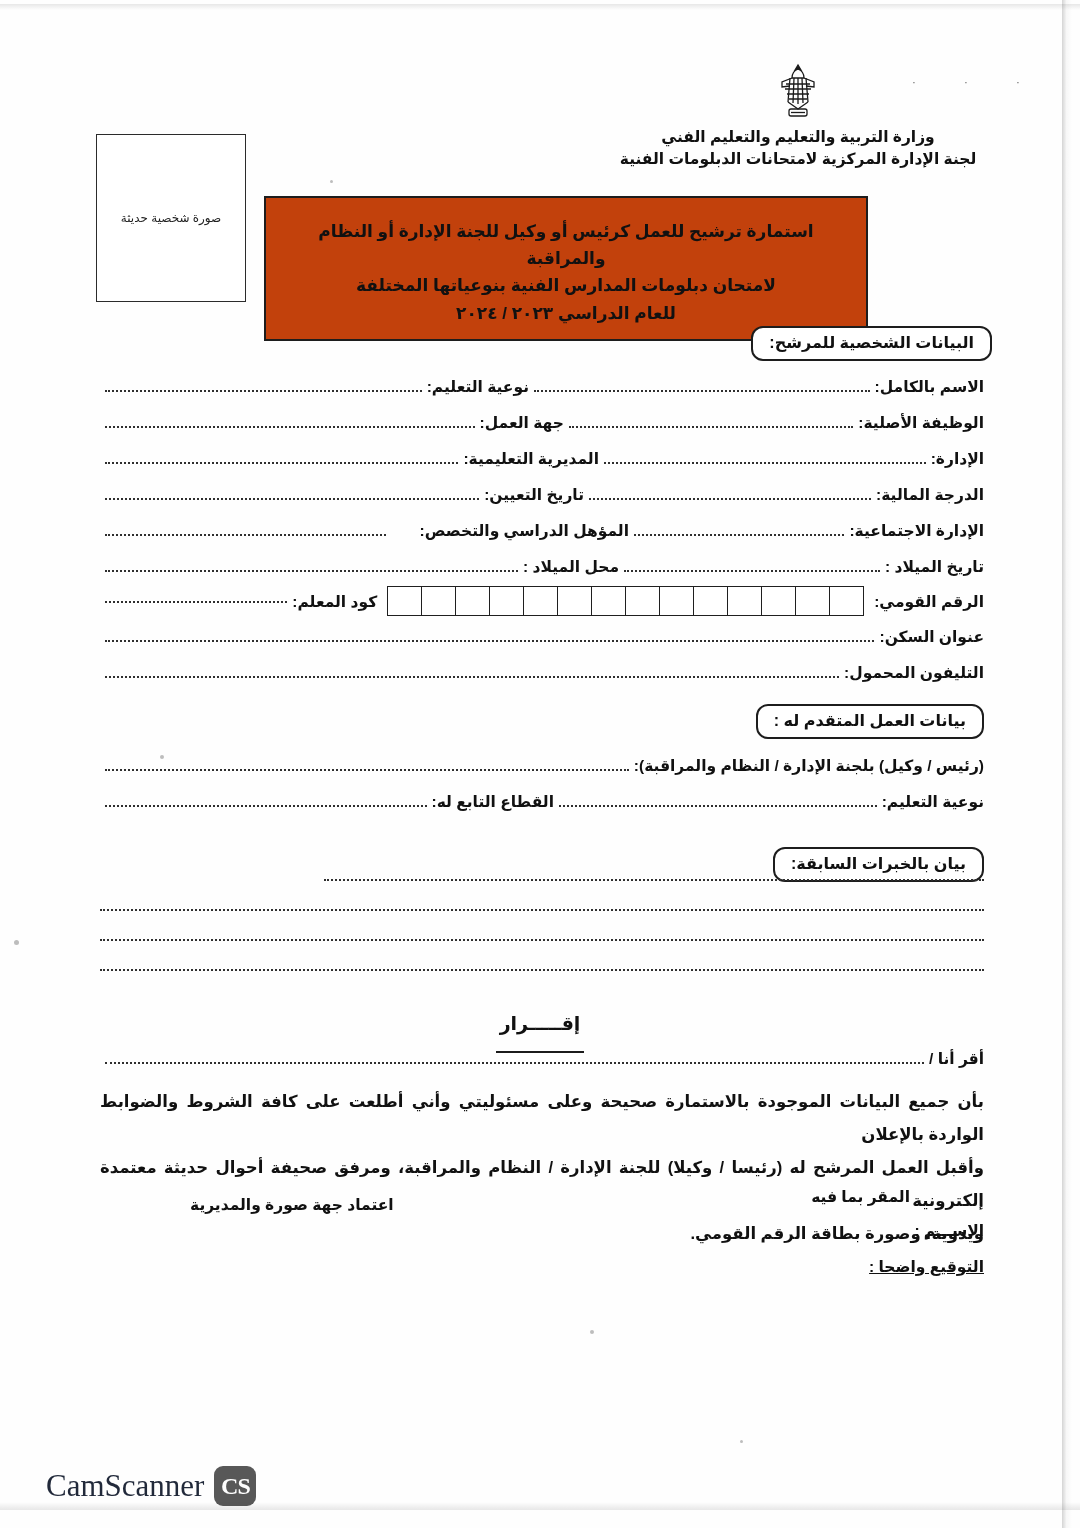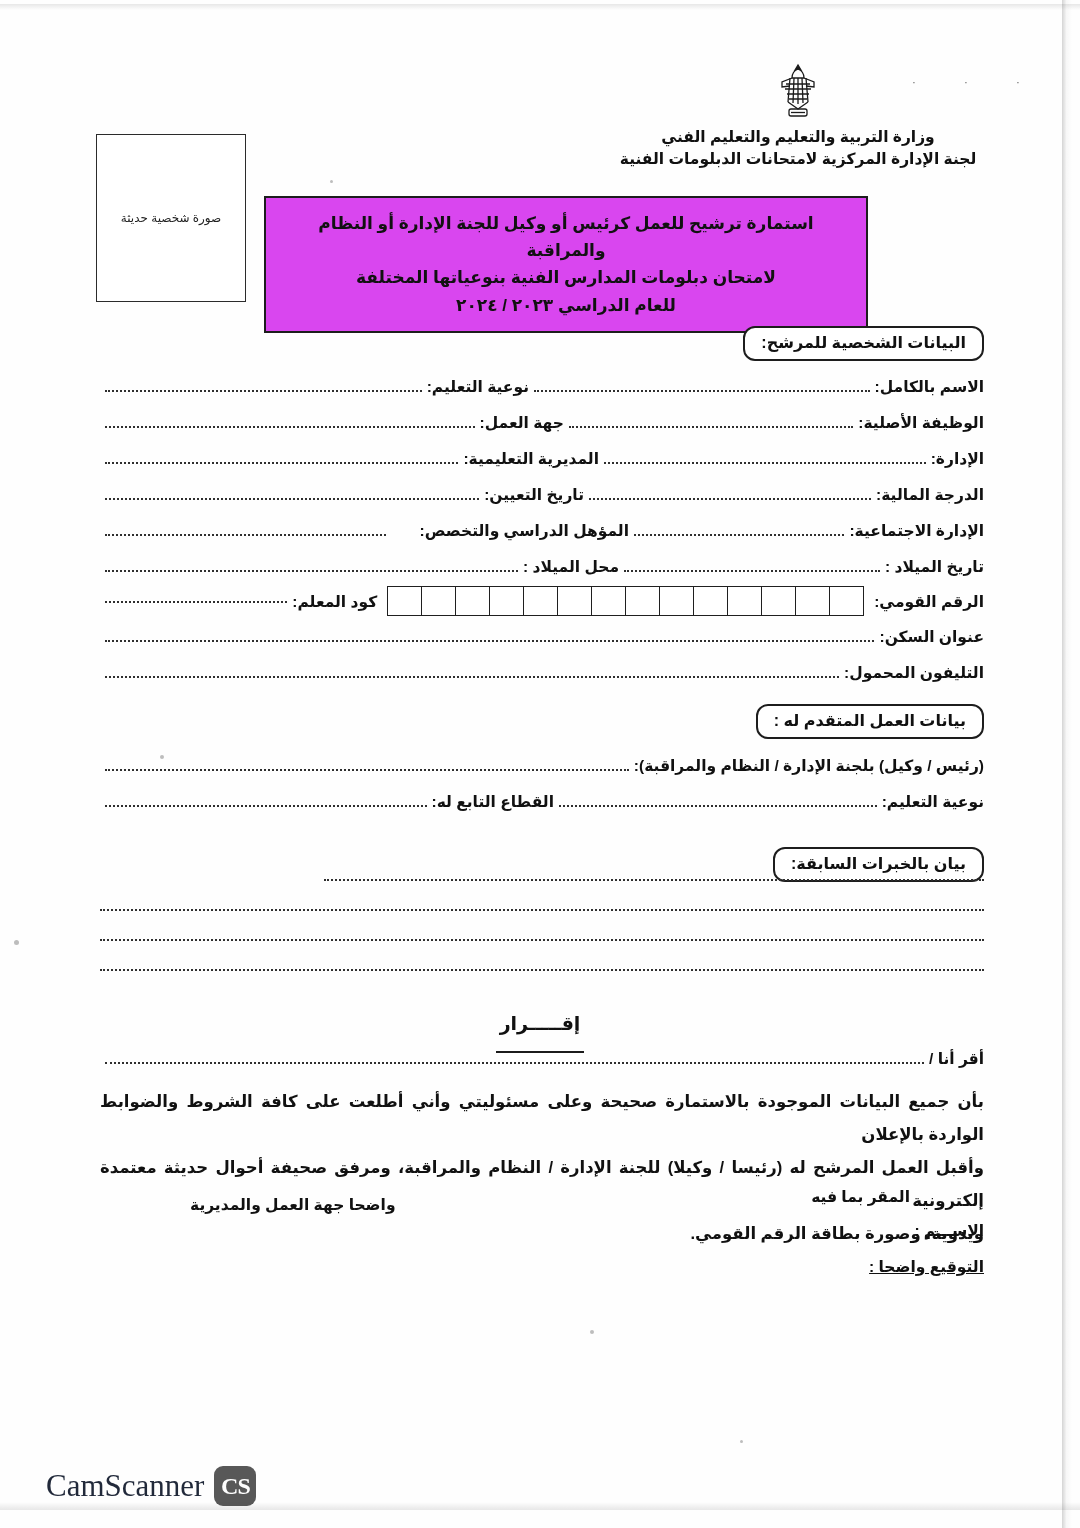--- a/index.html
+++ b/index.html
@@ -52,23 +52,23 @@
     border:1.6px solid #2b2b2b;
     background:#fff;
     display:flex;align-items:center;justify-content:center;
   }
   .photo-box span{font-size:12px;color:#222;}
 
   .title-box{
     position:absolute;top:196px;right:212px;
     width:572px;
     border:2.2px solid #1d1d1d;
-    padding:12px 14px 12px 14px;
+    padding:20px 14px 12px 14px;
     text-align:center;
-    background:#d946ef;
+    background:#c2410c;
   }
   .title-box .tline{
     font-weight:bold;font-size:17px;line-height:1.6;
   }
 
   
   .chip{
     position:absolute;
     border:2px solid #1d1d1d;
     border-radius:12px;
@@ -186,21 +186,21 @@
   <div class="photo-box">
     <span>صورة شخصية حديثة</span>
   </div>
 
   <div class="title-box">
     <div class="tline">استمارة ترشيح للعمل كرئيس أو وكيل للجنة الإدارة أو النظام والمراقبة</div>
     <div class="tline">لامتحان دبلومات المدارس الفنية بنوعياتها المختلفة</div>
     <div class="tline">للعام الدراسي ٢٠٢٣ / ٢٠٢٤</div>
   </div>
 
-  <div class="chip" style="top:326px;right:96px;">البيانات الشخصية للمرشح:</div>
+  <div class="chip" style="top:326px;right:88px;">البيانات الشخصية للمرشح:</div>
 
   <div class="row" style="top:378px;right:96px;width:884px;">
     <div class="fld" style="width:455px;">
       <span class="lbl">الاسم بالكامل:</span>
       <span class="dots"></span>
     </div>
     <div class="fld" style="width:429px;">
       <span class="lbl">نوعية التعليم:</span>
       <span class="dots"></span>
     </div>
@@ -329,20 +329,20 @@
 
   <div class="decl-body">
     <span class="decl-line">بأن جميع البيانات الموجودة بالاستمارة صحيحة وعلى مسئوليتي وأني أطلعت على كافة الشروط والضوابط الواردة بالإعلان</span>
     <span class="decl-line">وأقبل العمل المرشح له (رئيسا / وكيلا) للجنة الإدارة / النظام والمراقبة، ومرفق صحيفة أحوال حديثة معتمدة إلكترونية</span>
     <span class="decl-line">ويدوية، وصورة بطاقة الرقم القومي.</span>
   </div>
 
   <div class="sig-right">المقر بما فيه</div>
   <div class="sig-name">الاســـم :</div>
   <div class="sig-sign">التوقيع واضحا :</div>
-  <div class="sig-left">واضحا جهة العمل والمديرية</div>
+  <div class="sig-left">اعتماد جهة صورة والمديرية</div>
 
   <div class="cam">
     <div class="badge">CS</div>
     <div class="txt">CamScanner</div>
   </div>
 
 </div>
 
 </body></html>

